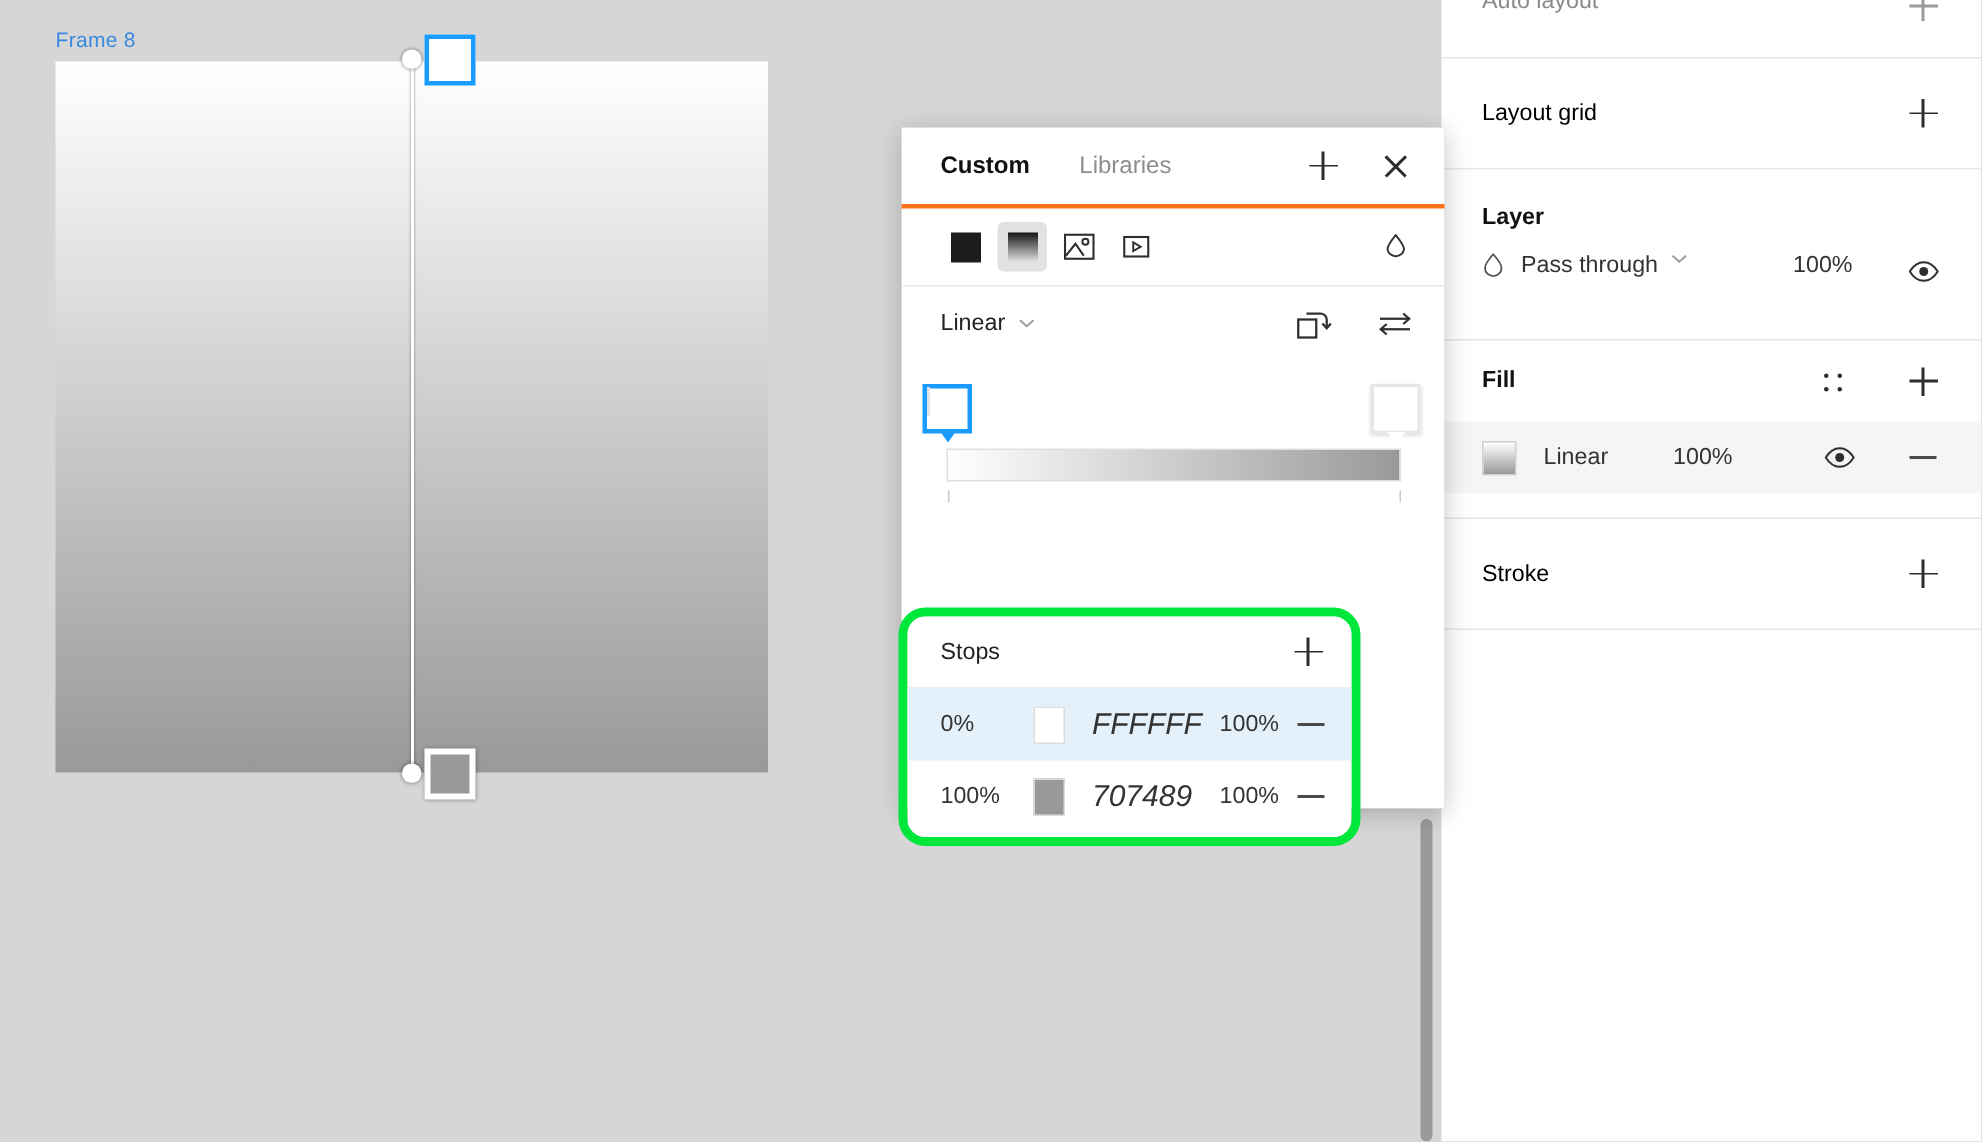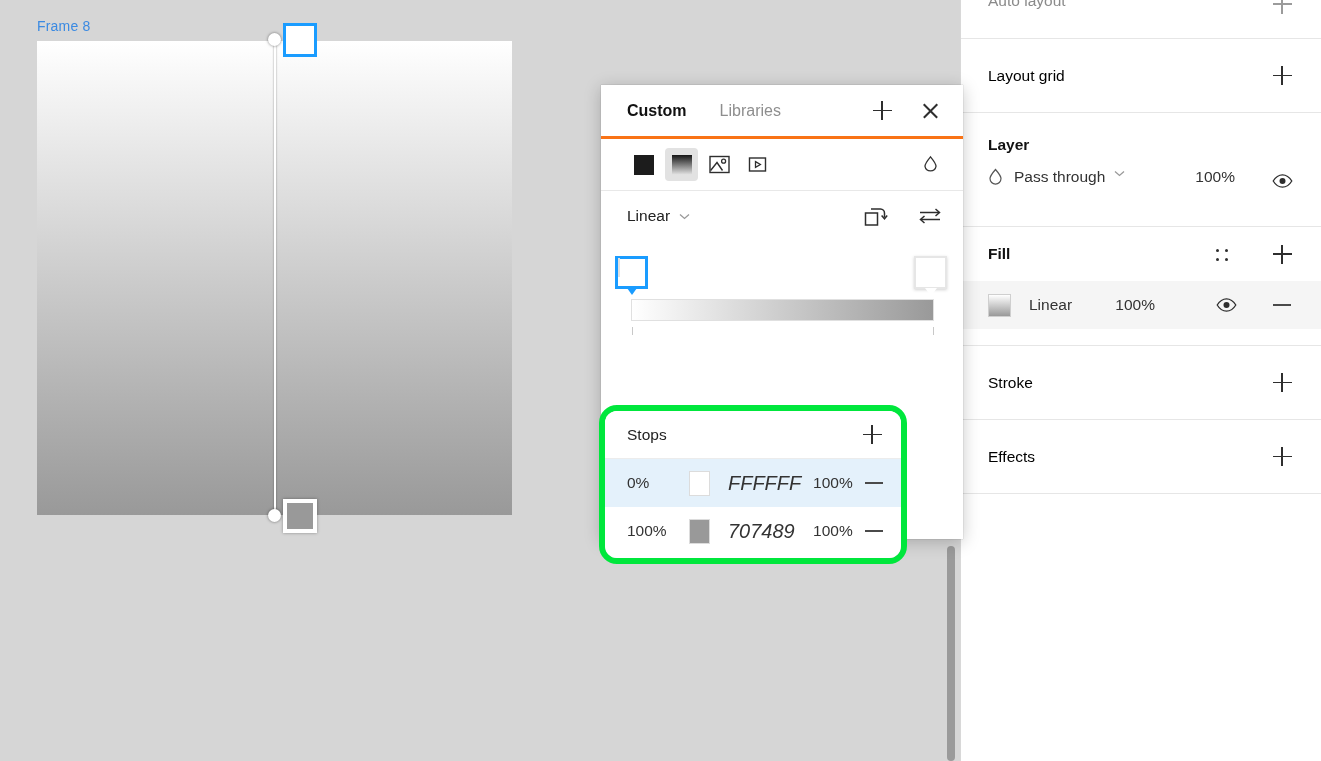--- a/index.html
+++ b/index.html
@@ -364,29 +364,20 @@
     <div class="panel-section">
       <div class="section-row">
         <span class="section-title">Stroke</span>
         <span class="spacer"></span>
         <span class="icon-btn">
             <span class="plus-icon dark"></span>
           </span>
       </div>
     </div>
 
-    <div class="panel-section">
-      <div class="section-row">
-        <span class="section-title">Effects</span>
-        <span class="spacer"></span>
-        <span class="icon-btn">
-            <span class="plus-icon dark"></span>
-          </span>
-      </div>
-    </div>
 
 
   </div>
 
   <div id="picker">
 
     <div id="picker-header">
       <span class="tab active">Custom</span>
       <span class="tab inactive">Libraries</span>
       <span class="spacer"></span>

